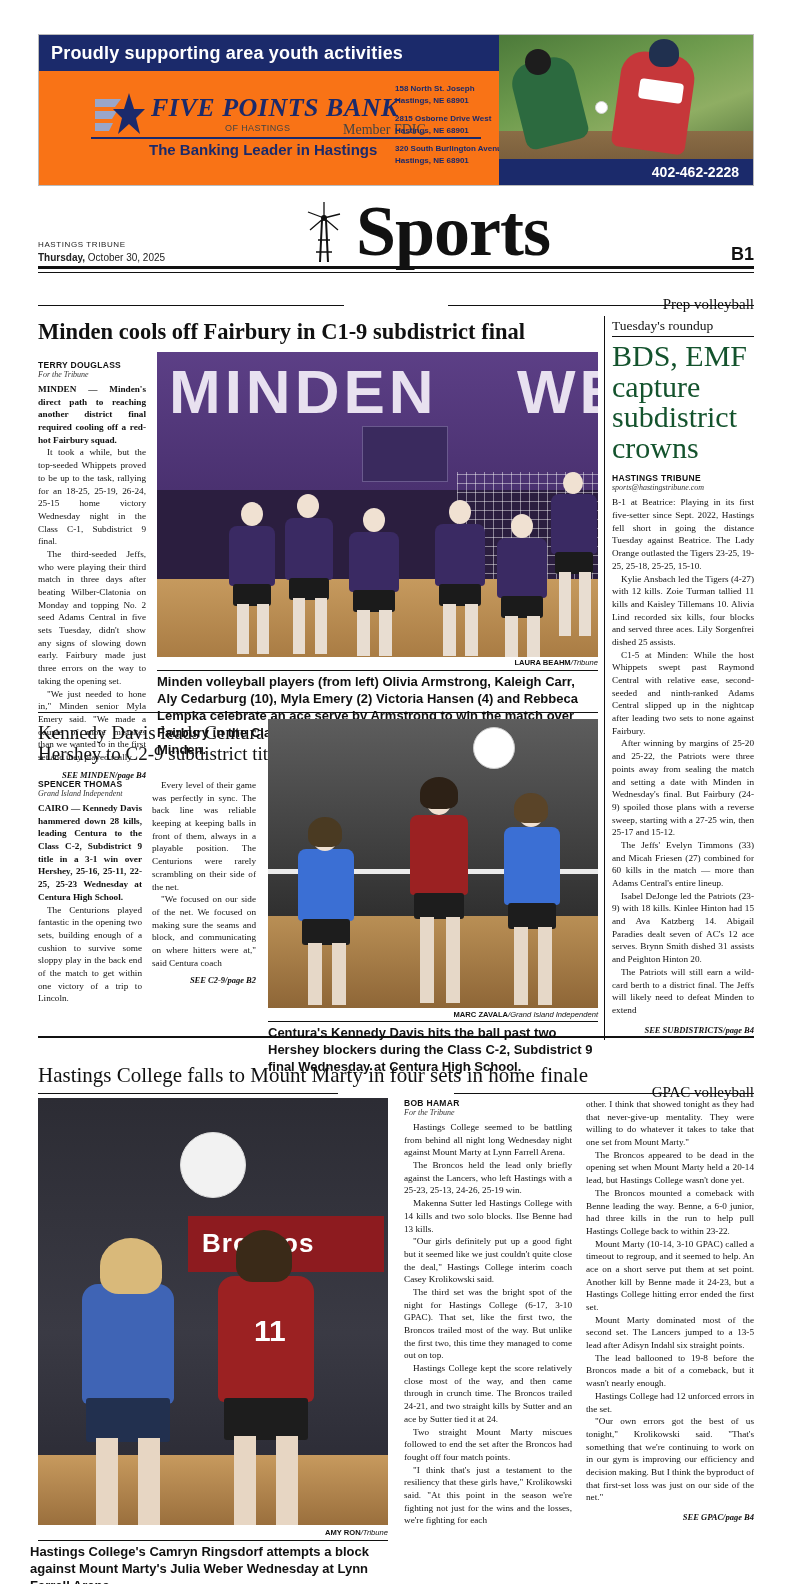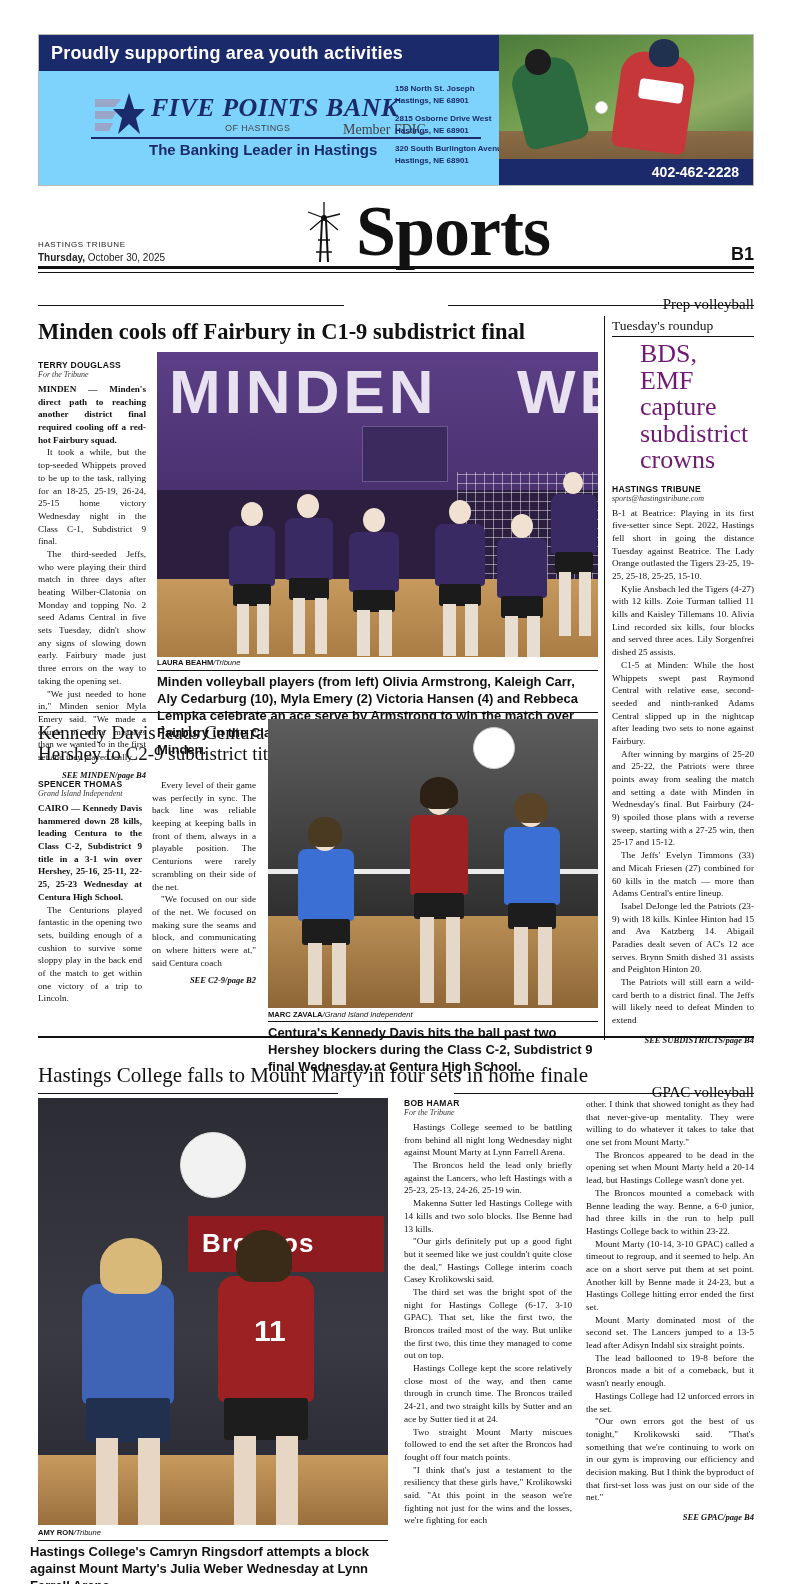--- a/index.html
+++ b/index.html
@@ -8,21 +8,21 @@
     width: 792px; height: 1584px;
     background: #ffffff;
     font-family: "Liberation Serif", serif;
     color: #111;
     position: relative;
     overflow: hidden;
   }
   .page { position:absolute; left:0; top:0; width:792px; height:1584px; background:#fff; }
 
   
-  .ad { position:absolute; left:38px; top:34px; width:716px; height:152px; border:1px solid #bbb; background:#7dd3fc; overflow:hidden; }
+  .ad { position:absolute; left:38px; top:34px; width:716px; height:152px; border:1px solid #bbb; background:#f97316; overflow:hidden; }
   .ad-banner { position:absolute; left:0; top:0; width:462px; height:36px; background:#1b2a6b; color:#fff;
     font-family:"Liberation Sans", sans-serif; font-weight:bold; font-size:18px; letter-spacing:.2px;
     display:flex; align-items:center; padding-left:12px; }
   .ad-photo { position:absolute; right:0; top:0; width:254px; height:152px; overflow:hidden;
     background: linear-gradient(160deg,#4c7a3a 0%, #6f9c4e 35%, #8fae63 60%, #3f5f2e 100%); }
   .ad-photo .dirt { position:absolute; left:0; bottom:0; width:100%; height:56px; background:linear-gradient(180deg,#8b6a45,#6b4e31); opacity:.95; }
   .ad-photo .p1 { position:absolute; left:18px; top:24px; width:64px; height:86px; background:#2c6a3f; border-radius:22px 22px 10px 10px; transform:rotate(-14deg); }
   .ad-photo .p1h { position:absolute; left:26px; top:14px; width:26px; height:26px; background:#1d1d1d; border-radius:50%; }
   .ad-photo .p2 { position:absolute; left:118px; top:18px; width:74px; height:98px; background:#c6373a; border-radius:24px 24px 8px 8px; transform:rotate(8deg); }
   .ad-photo .p2h { position:absolute; left:150px; top:4px; width:30px; height:28px; background:#20304f; border-radius:50% 50% 40% 40%; }
@@ -57,27 +57,27 @@
   .seclabel-wrap:before, .seclabel-wrap:after { content:""; }
   .seclabel-line { position:absolute; height:1px; background:#111; top:9px; }
 
   
   .body-col { font-family:"Liberation Serif", serif; font-size:9.2px; line-height:1.38; text-align:justify; color:#111; }
   .body-col p { margin:0 0 0 0; text-indent:9px; }
   .byline { font-family:"Liberation Sans", sans-serif; font-weight:bold; font-size:8.5px; letter-spacing:.3px; }
   .byline-sub { font-family:"Liberation Serif", serif; font-style:italic; font-size:8px; color:#333; }
   .seemore { font-family:"Liberation Serif", serif; font-style:italic; font-weight:bold; font-size:8.5px; text-align:right; }
   .cutline { font-family:Liberation Sans, sans-serif; font-size:13px; font-weight:bold; line-height:1.3; color:#111;}
-  .credit { font-family:"Liberation Sans", sans-serif; font-size:7.6px; font-weight:bold; color:#111;}
+  .credit { font-family:"Liberation Sans", sans-serif; font-size:7.6px; font-weight:bold; text-align:right; color:#111;}
   .credit i { font-weight:normal; font-style:italic; }
 
   
   .hl1 { font-family:"Liberation Serif", serif; font-size:22.5px; font-weight:bold; line-height:1.05; color:#111; }
   .hl2 { font-family:"Liberation Serif", serif; font-size:19px; line-height:1.12; color:#111; }
-  .hl3 { font-family:"Liberation Serif", serif; font-size:26px; line-height:1.02; color:#701a75;margin-left:28px; }
+  .hl3 { font-family:"Liberation Serif", serif; font-size:30px; line-height:1.02; color:#14532d; }
   .hl4 { font-family:"Liberation Serif", serif; font-size:21px; line-height:1.1; color:#111; }
 
   .vrule { position:absolute; width:1px; background:#111; }
   .hrule { position:absolute; height:1px; background:#111; }
   .thickrule { position:absolute; height:2px; background:#111; }
 
   
   .photo { position:absolute; overflow:hidden; }
   .ph-minden { left:157px; top:352px; width:441px; height:305px; background:#2b1e3f; }
   .ph-minden .wall { position:absolute; left:0; top:0; width:100%; height:138px; background:linear-gradient(180deg,#5c3f86,#4a3170); }

